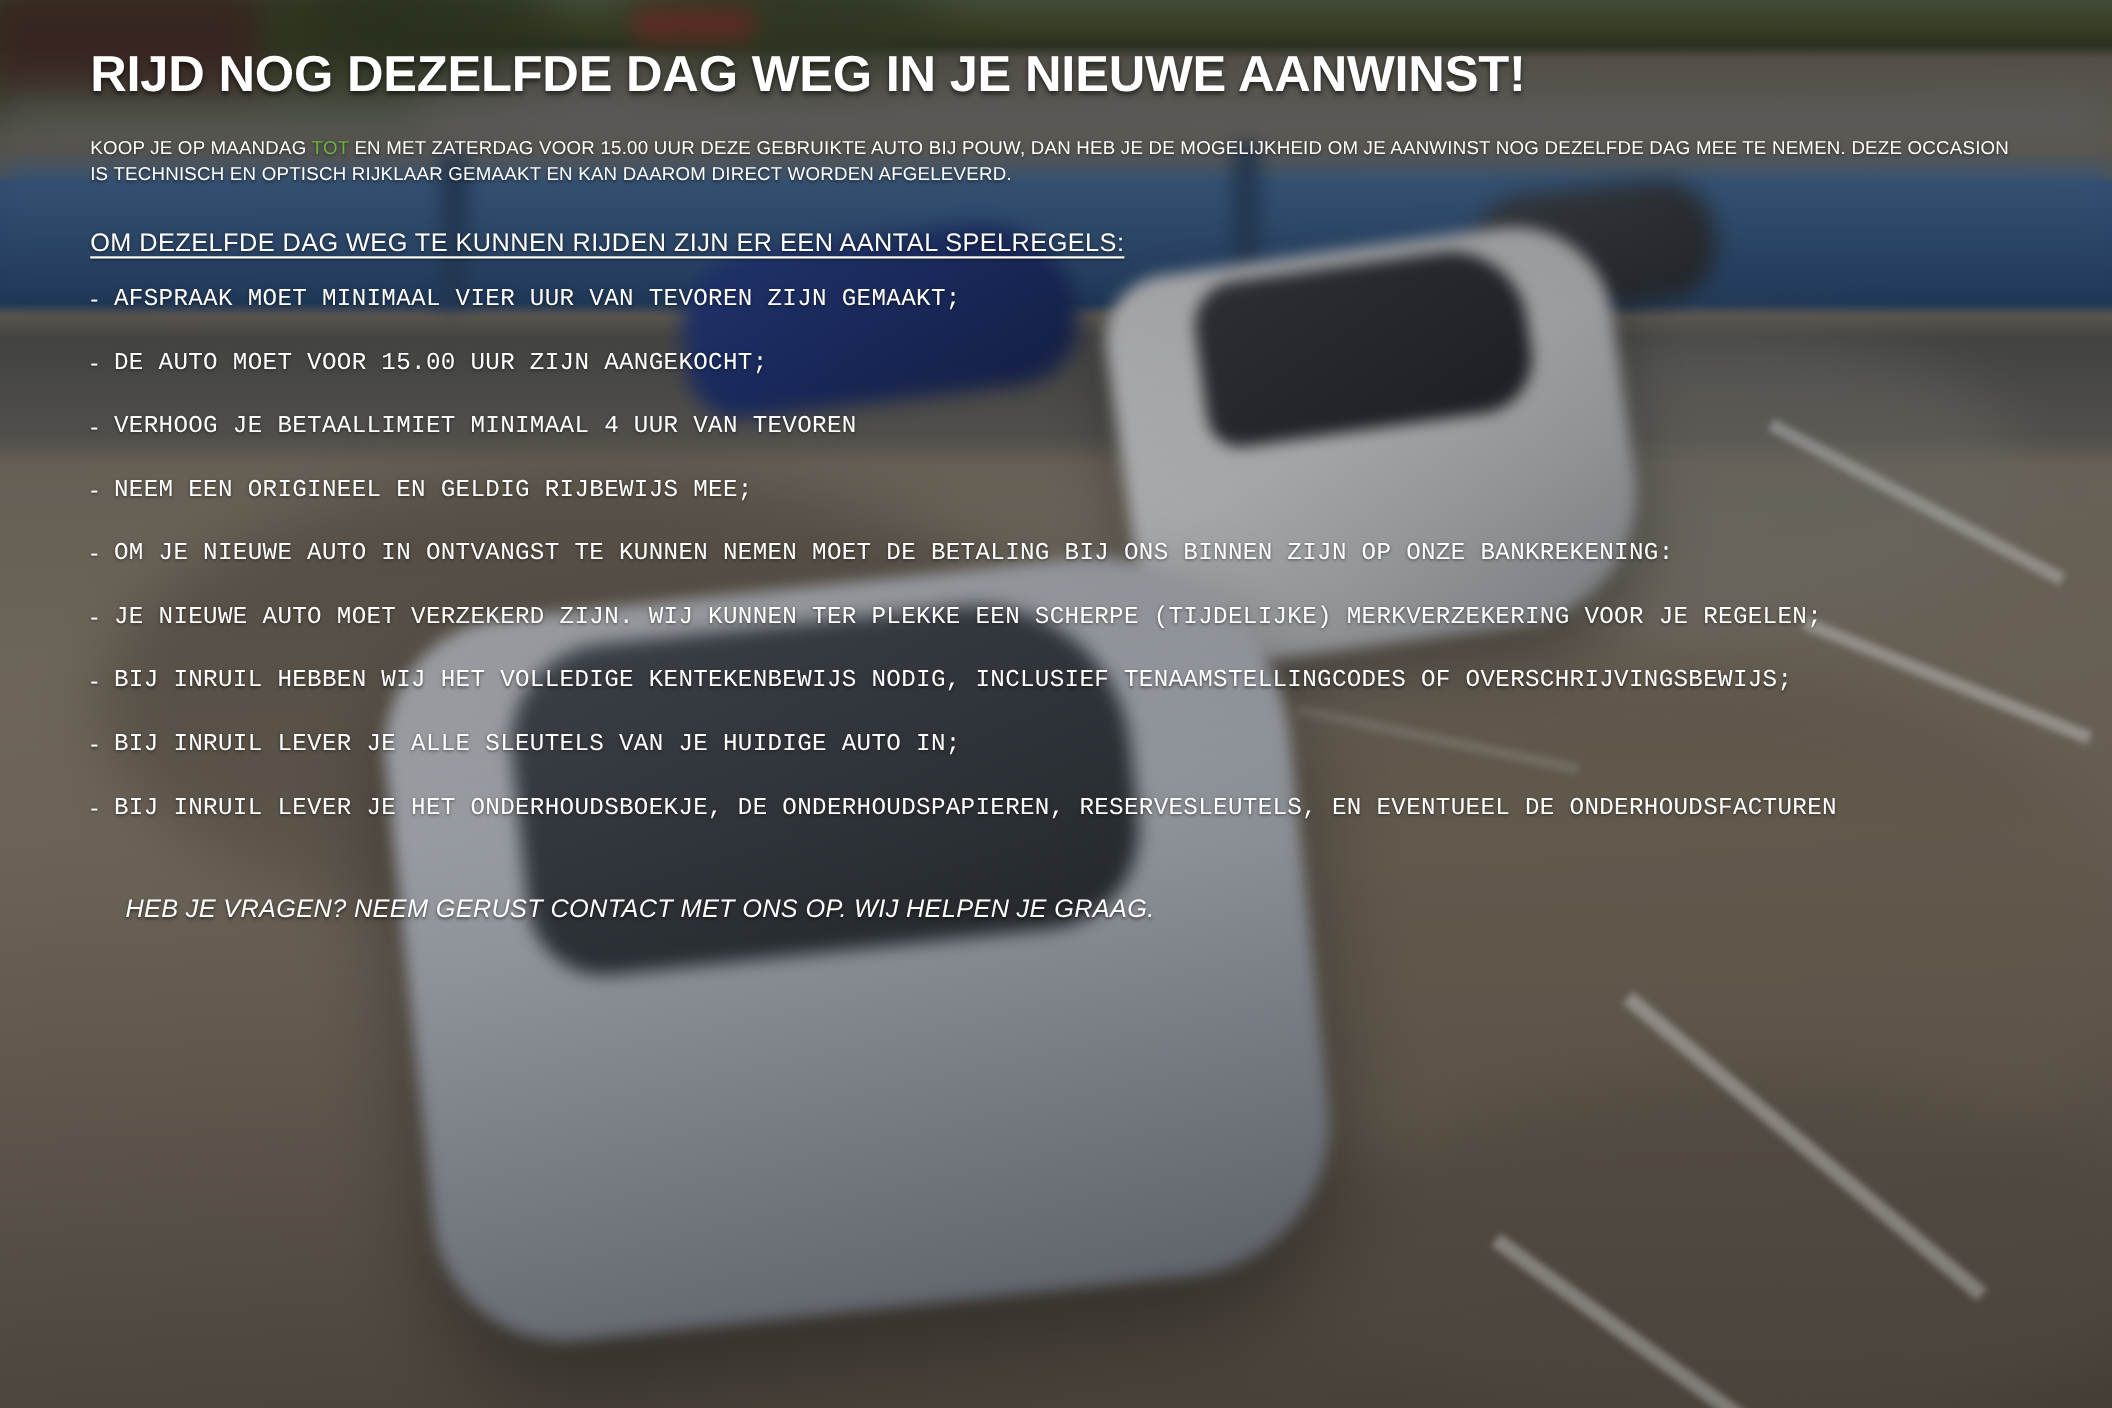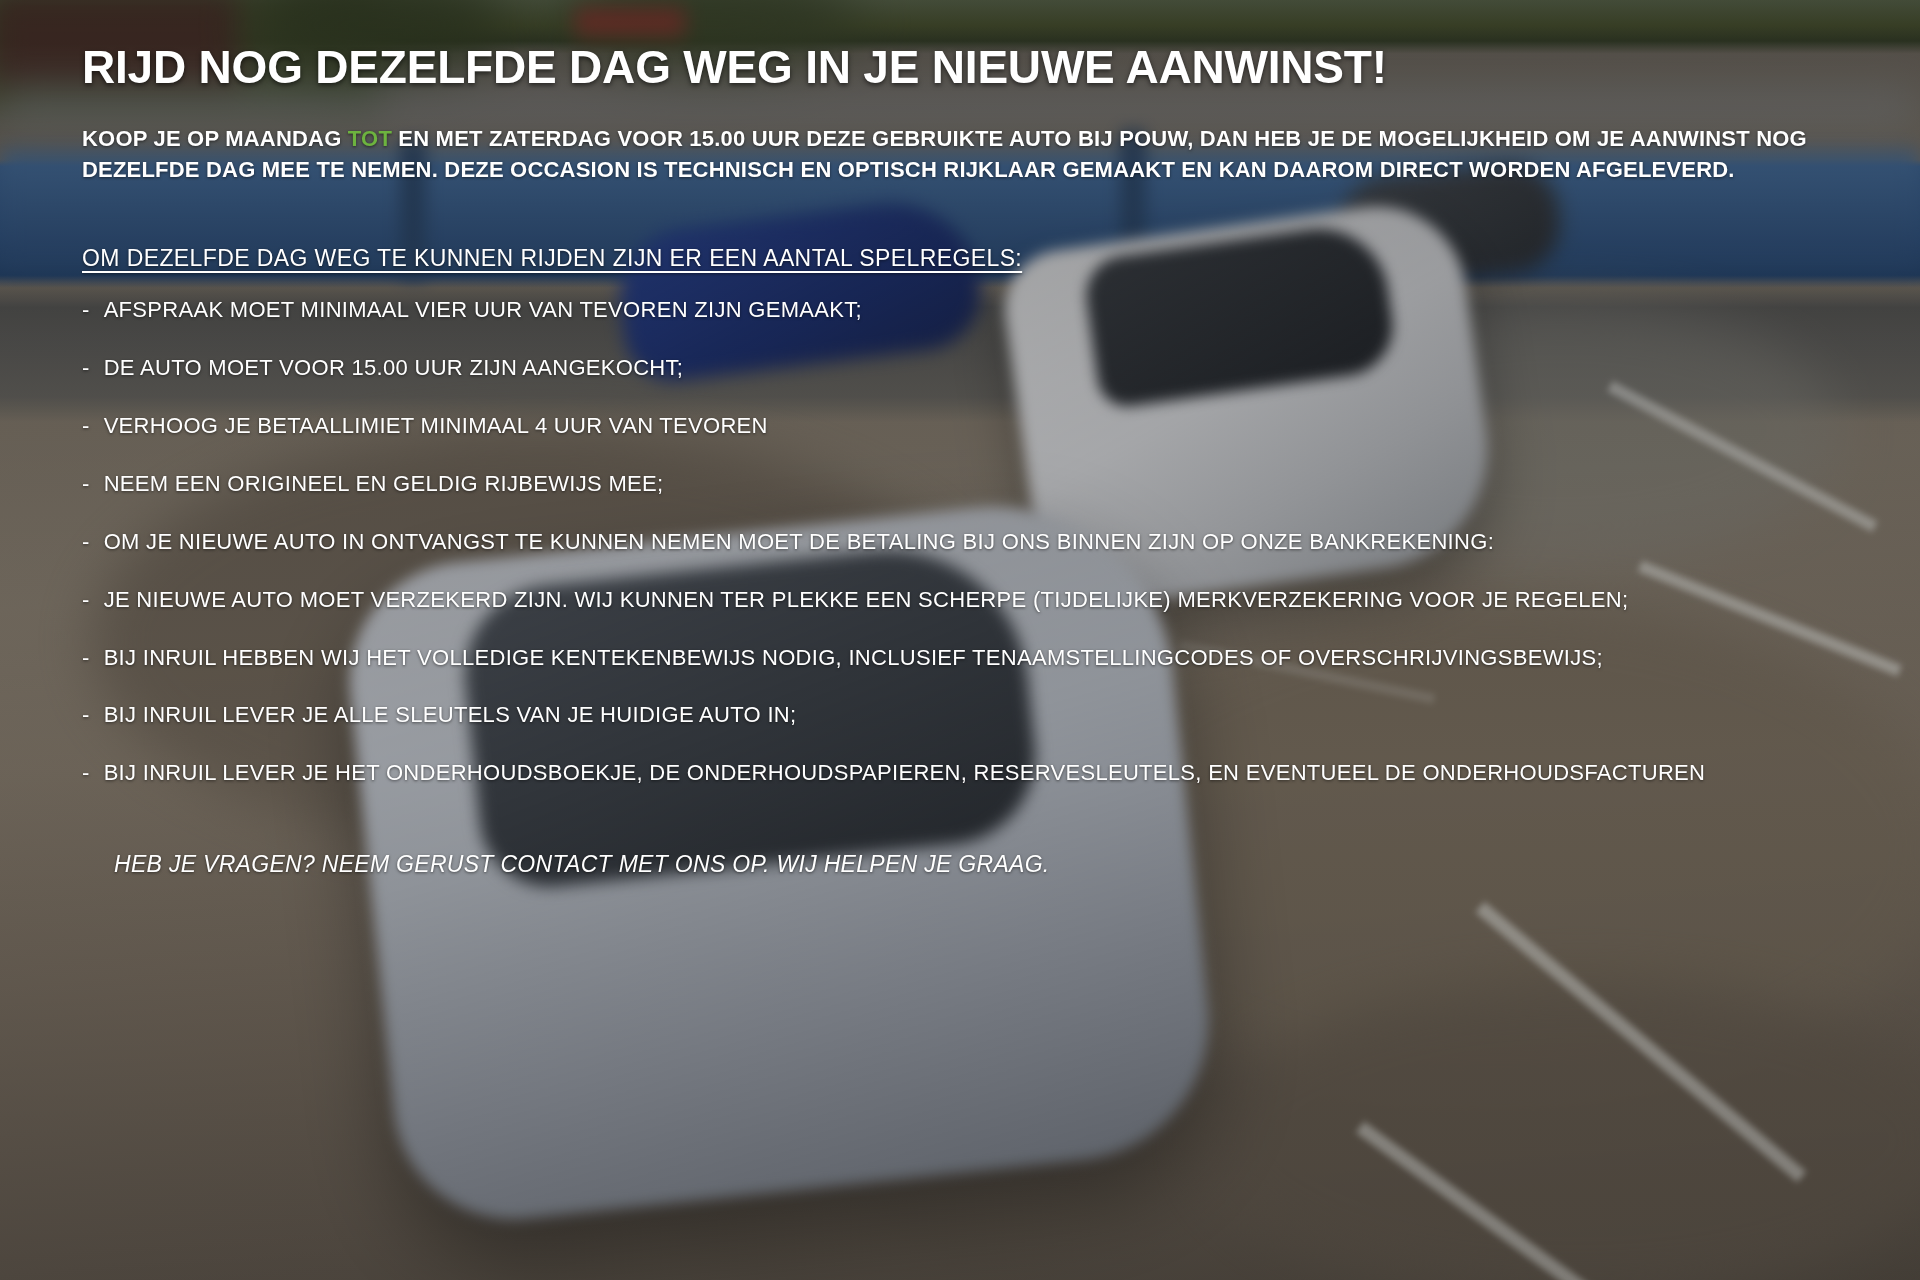--- a/index.html
+++ b/index.html
@@ -137,31 +137,31 @@
     font-size: 46px;
     font-weight: 800;
     letter-spacing: -0.2px;
     line-height: 1.1;
     margin: 14px 0 0 0;
     text-transform: uppercase;
     text-shadow: 0 2px 5px rgba(0,0,0,0.6);
   }
   .intro {
     margin-top: 30px;
-    font-size: 22px;
-    font-weight: 700;
+    font-size: 17px;
+    font-weight: 400;
     line-height: 1.42;
     letter-spacing: 0.2px;
     text-transform: uppercase;
     max-width: 1760px;
   }
   .intro .hl { color: #6db33f; }
 
   .rules-title {
-    margin-top: 60px;
+    margin-top: 36px;
     font-size: 23px;
     font-weight: 400;
     letter-spacing: 0.4px;
     text-transform: uppercase;
     text-decoration: underline;
     text-underline-offset: 5px;
   }
 
   .rules {
     margin-top: 18px;
@@ -174,21 +174,21 @@
     font-size: 22px;
     font-weight: 400;
     line-height: 1.36;
     letter-spacing: 0.3px;
     text-transform: uppercase;
     margin-top: 28px;
     max-width: 1790px;
   }
   .rule:first-child { margin-top: 12px; }
   .dash { flex: 0 0 auto; }
-  .rule-text { flex: 1 1 auto; }
+  .rule-text { flex: 1 1 auto; font-family: Liberation Mono, monospace; }
 
   .closing {
     margin-top: 63px;
     font-size: 23px;
     font-style: italic;
     font-weight: 400;
     letter-spacing: 0.3px;
     text-transform: uppercase;
     padding-left: 32px;
   }

